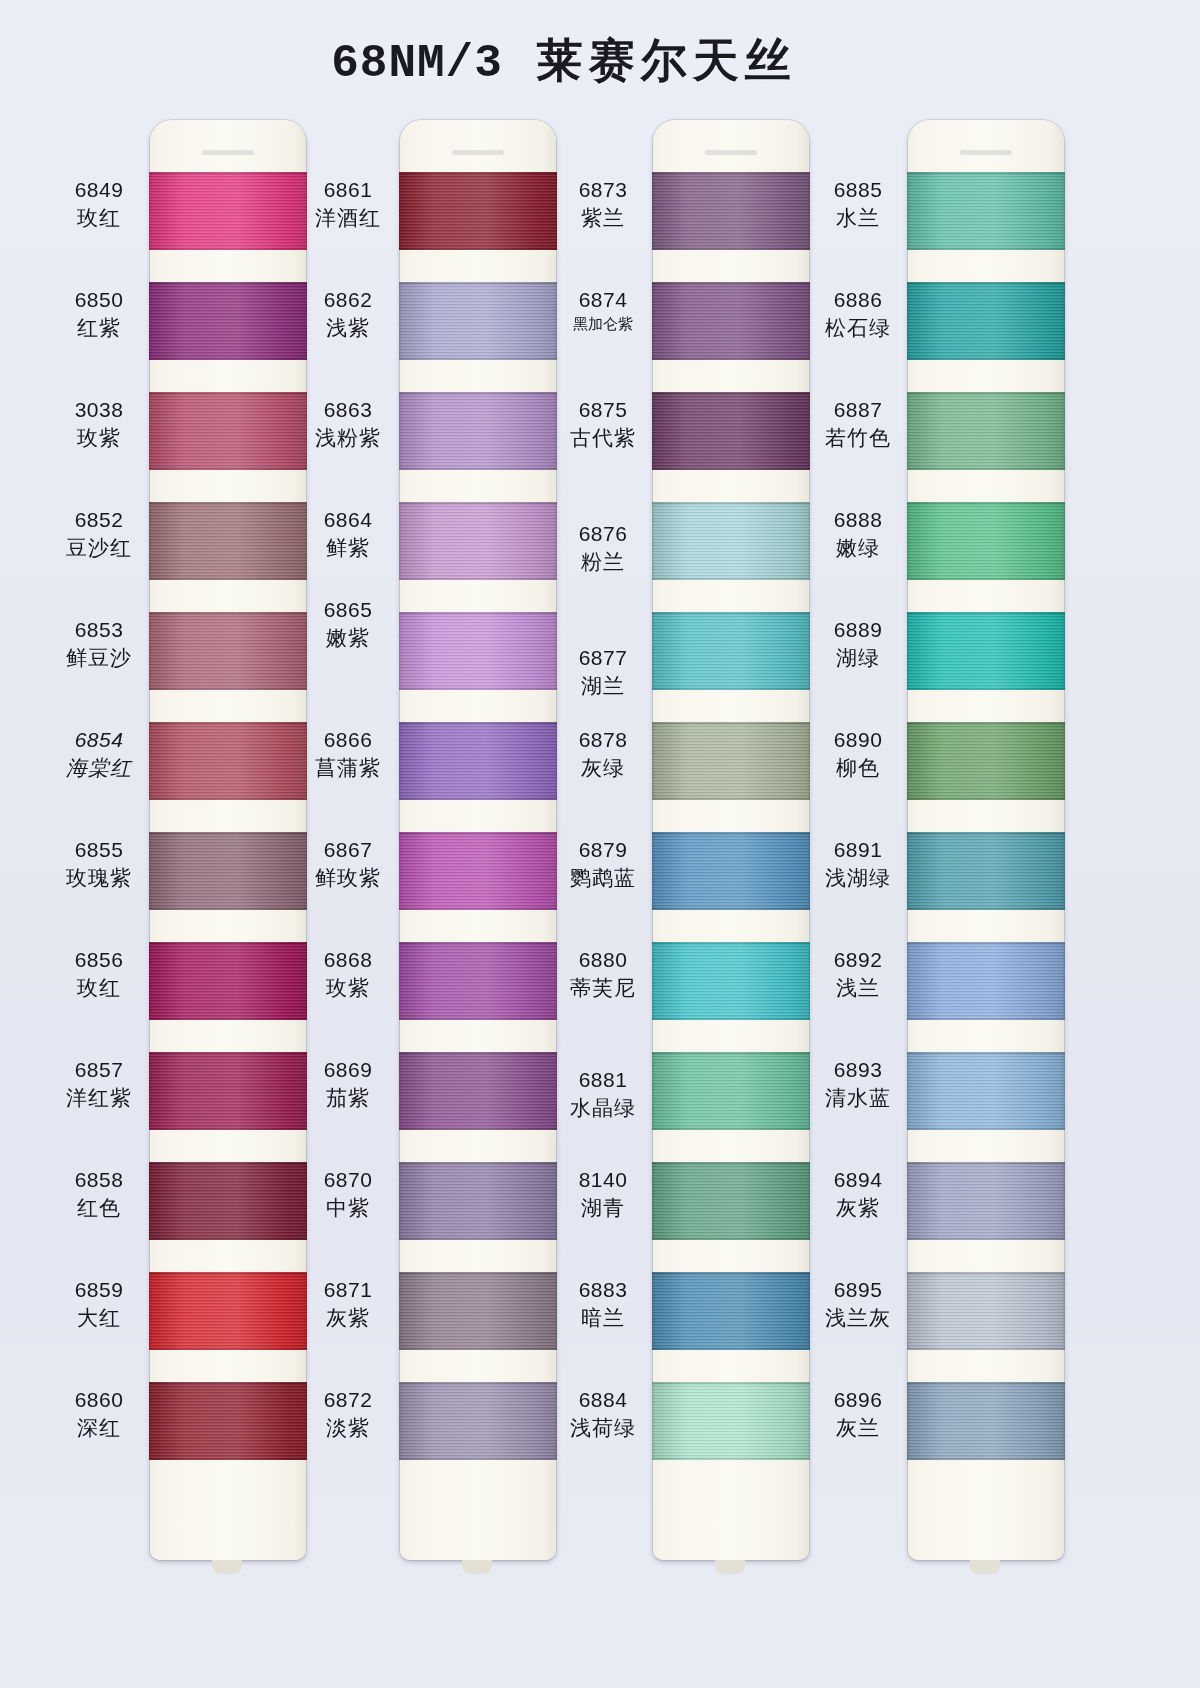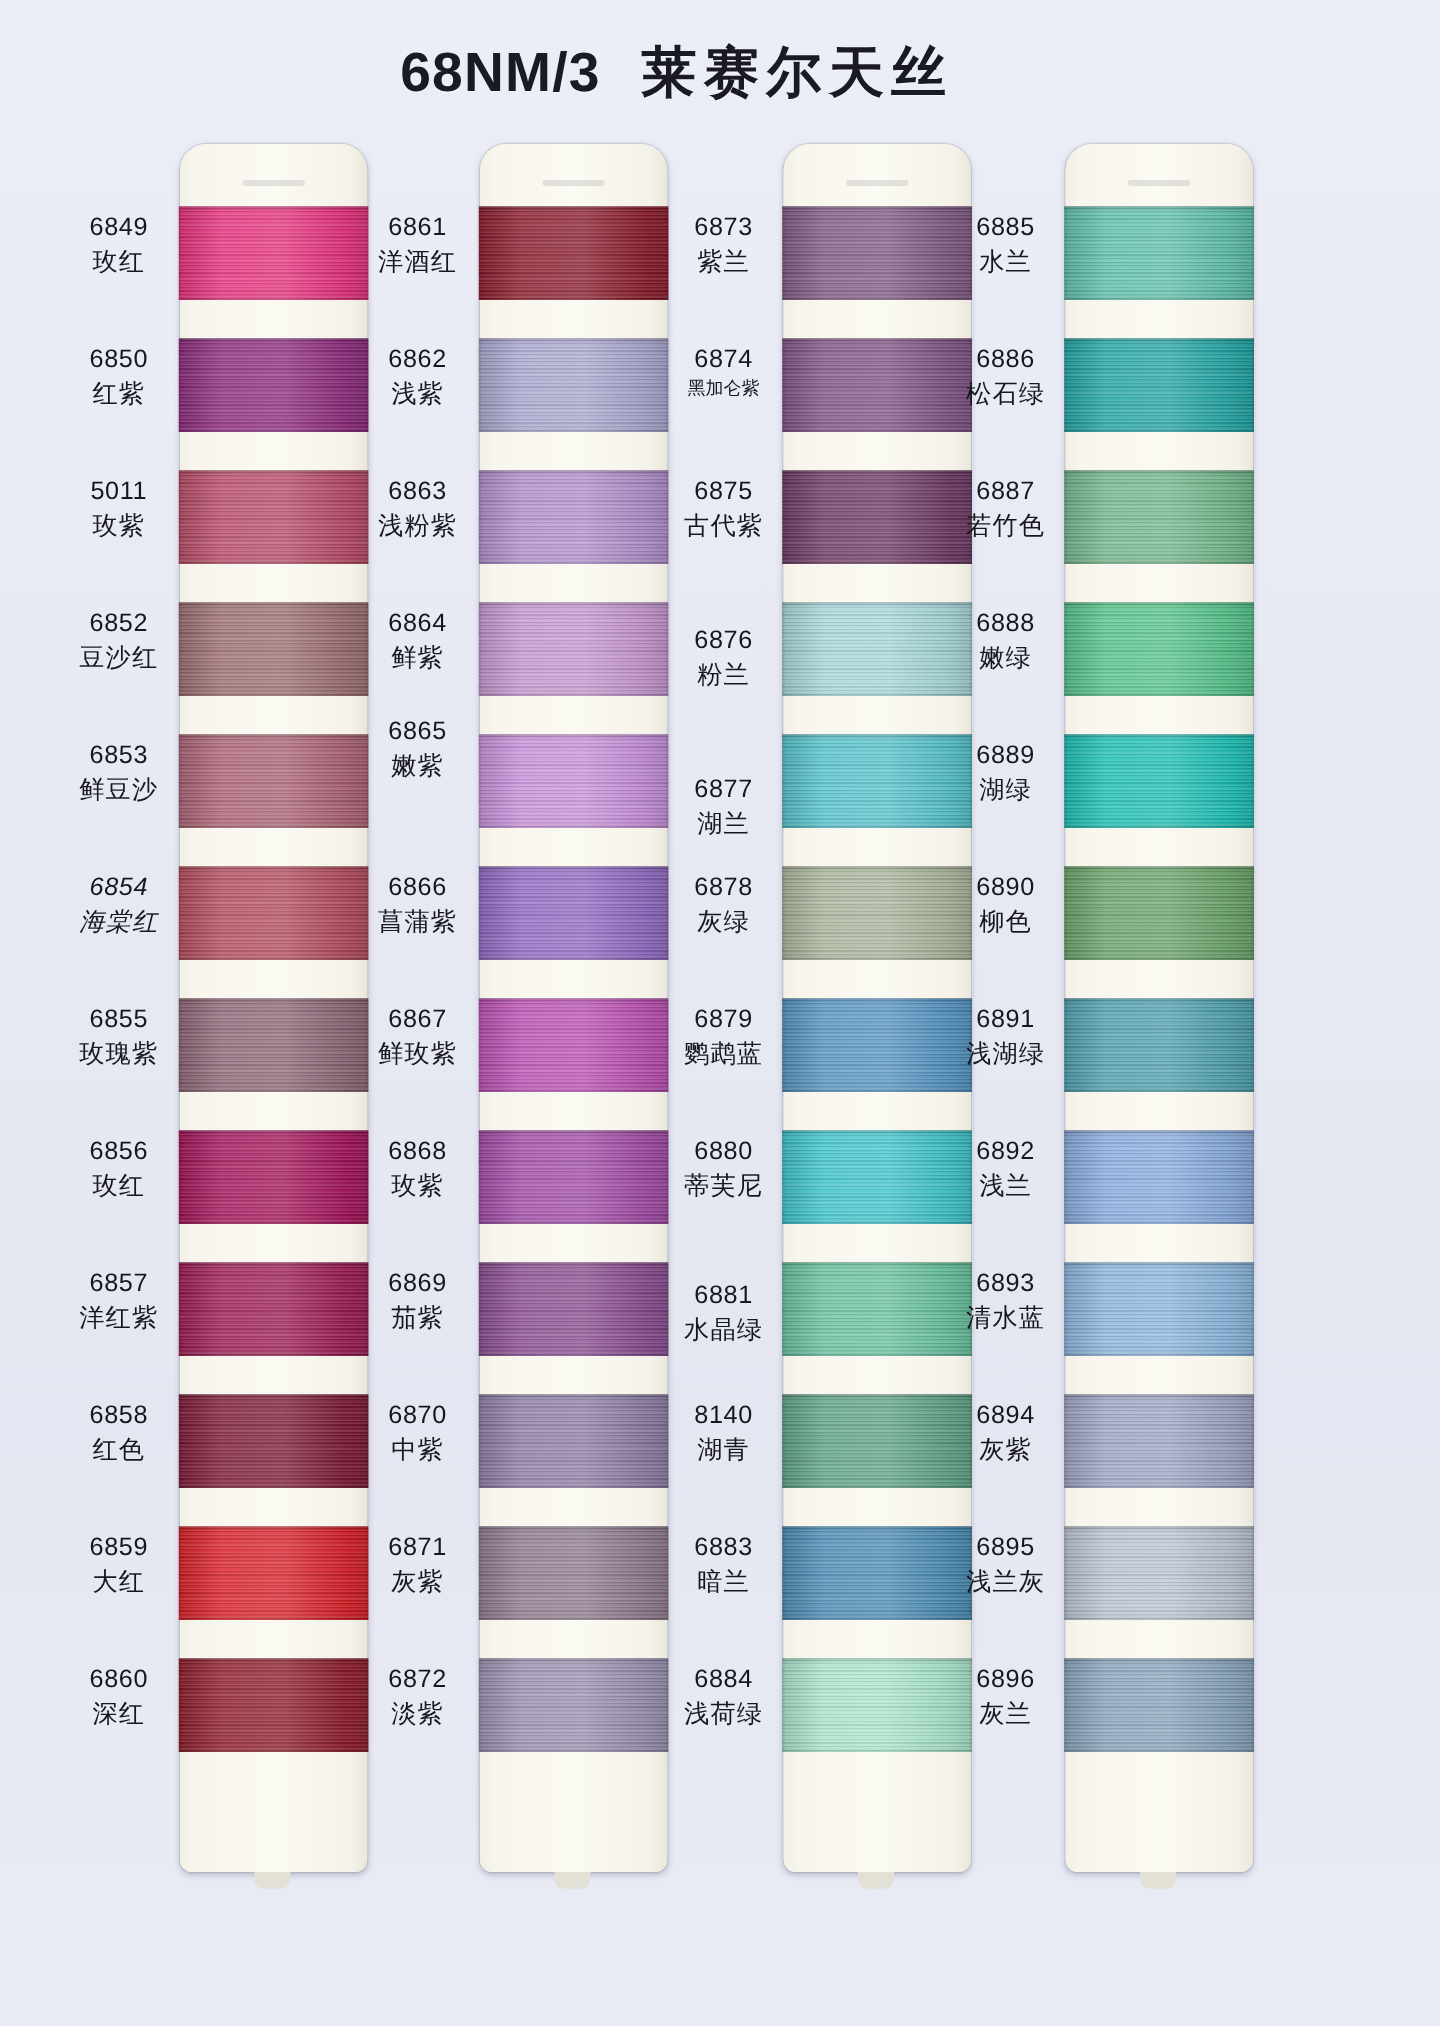--- a/index.html
+++ b/index.html
@@ -15,34 +15,34 @@
     position:absolute;inset:0;
     background:
       linear-gradient(180deg,#eceef7 0%,#e7e9f3 35%,#e4e6f1 70%,#e9ebf5 100%);
   }
   .title{
     position:absolute;top:30px;left:0;width:1128px;
     text-align:center;
     font-size:46px;
     letter-spacing:2px;
     color:#1a1a22;
-    font-family:Liberation Sans, sans-serif;
+    font-family:Liberation Mono, monospace;
     font-weight:700;
     text-shadow:0 1px 0 rgba(255,255,255,.6);
   }
   .title .nm{letter-spacing:1px;}
   .title .cn{margin-left:34px;letter-spacing:6px;}
 
   .board{position:absolute;top:120px;left:0;width:1200px;height:1560px;}
 
   .group{position:absolute;top:0;height:1450px;}
   .g1{left:55px;width:255px;}
   .g2{left:310px;width:250px;}
   .g3{left:565px;width:255px;}
-  .g4{left:800px;width:265px;}
+  .g4{left:820px;width:265px;}
   .swatchcard{
     position:absolute;top:0;
     width:156px;height:1440px;
     background:linear-gradient(90deg,#f3f1e6 0%,#f7f5ec 8%,#fbfaf3 50%,#f4f2e8 92%,#e9e7db 100%);
     border-radius:22px 22px 10px 10px;
     box-shadow:0 2px 5px rgba(60,60,90,.28), 0 0 0 1px rgba(150,150,170,.25);
   }
   .g1 .swatchcard{left:95px;}
   .g2 .swatchcard{left:90px;}
   .g3 .swatchcard{left:88px;}
@@ -168,21 +168,21 @@
       </div>
       <div class="lbl" style="top: 58px; width: 100px; left: -6px;">
         <span class="code">6849</span>
         <span class="name">玫红</span>
       </div>
       <div class="lbl" style="top: 168px; width: 100px; left: -6px;">
         <span class="code">6850</span>
         <span class="name">红紫</span>
       </div>
       <div class="lbl" style="top: 278px; width: 100px; left: -6px;">
-        <span class="code">5011</span>
+        <span class="code">3038</span>
         <span class="name">玫紫</span>
       </div>
       <div class="lbl" style="top: 388px; width: 100px; left: -6px;">
         <span class="code">6852</span>
         <span class="name">豆沙红</span>
       </div>
       <div class="lbl" style="top: 498px; width: 100px; left: -6px;">
         <span class="code">6853</span>
         <span class="name">鲜豆沙</span>
       </div>

